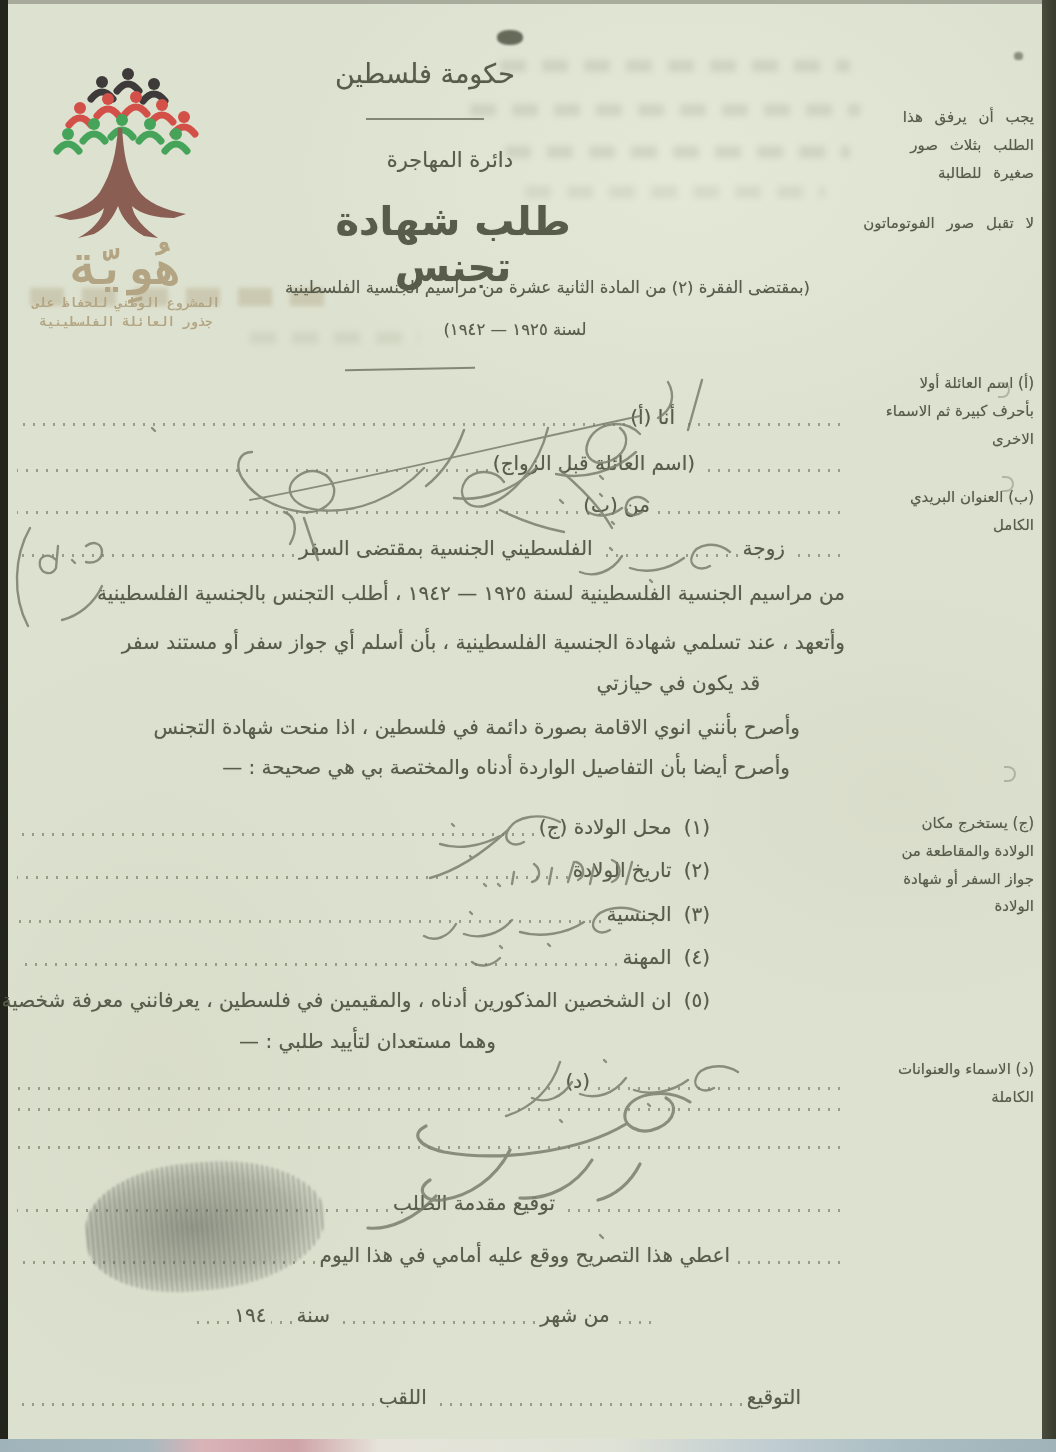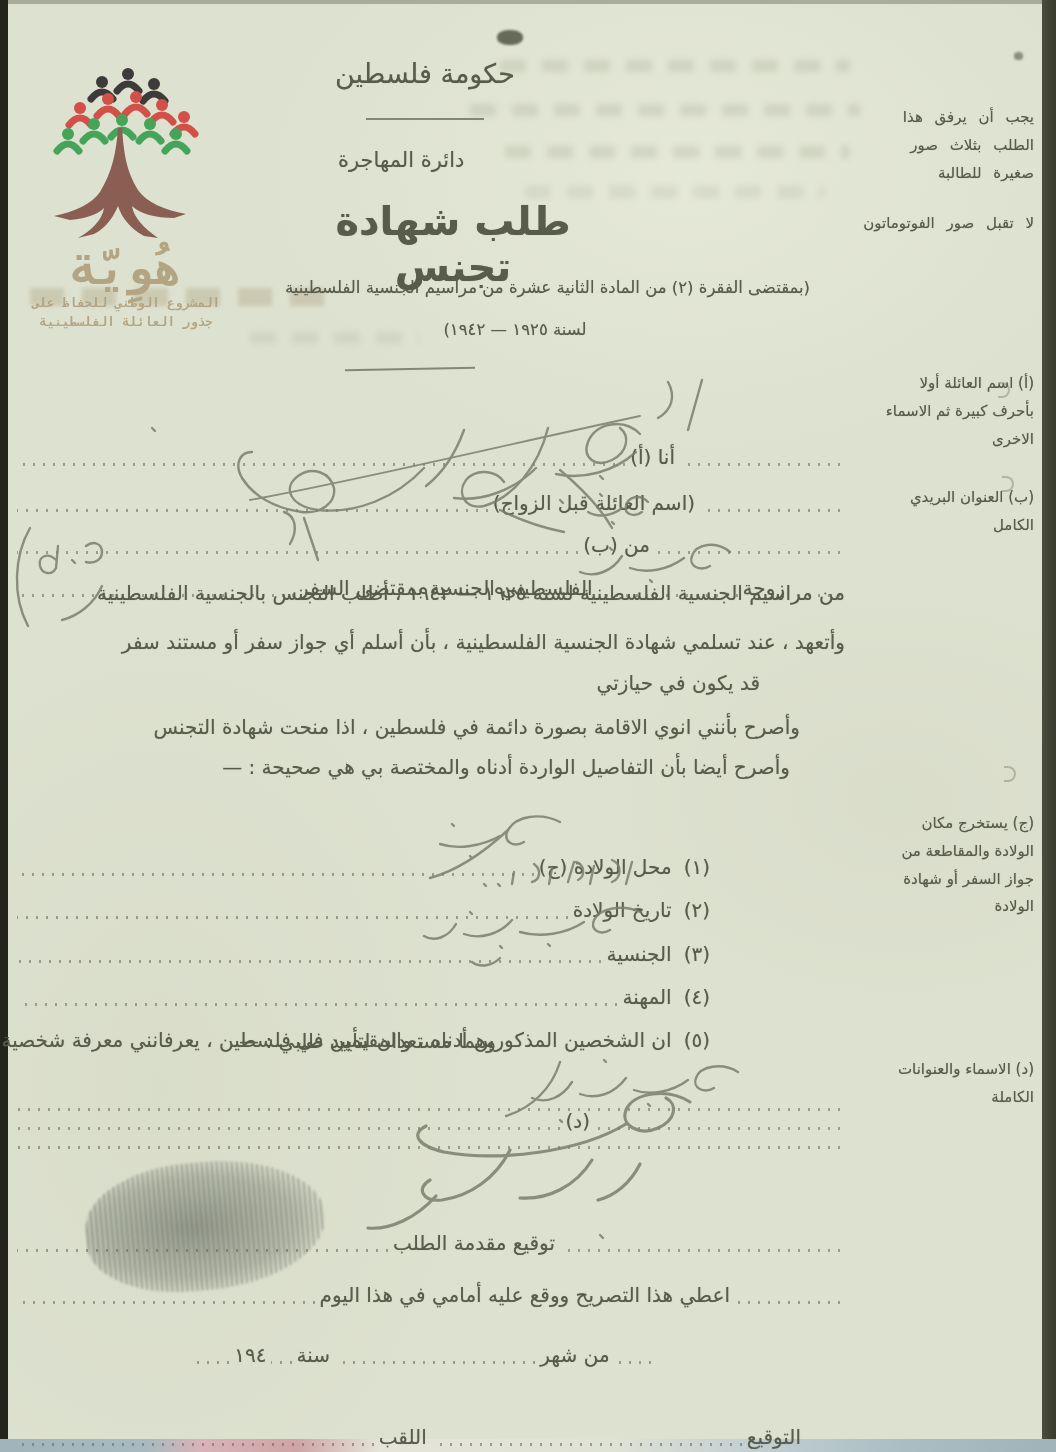--- a/index.html
+++ b/index.html
@@ -22,30 +22,30 @@
     background:linear-gradient(to right,#9fb4ba 0%,#a8bac0 14%,#d8b3b7 19%,#cfa3a8 28%,#e6e4da 36%,#dfe2d6 58%,#c2ced2 72%,#a9bdc3 86%,#9fb3b9 100%);}
   
   .ghost{position:absolute;height:12px;filter:blur(3px);opacity:.15;
     background:repeating-linear-gradient(90deg, #6a6f58 0 26px, transparent 26px 42px);}
   .ghost.tan{background:repeating-linear-gradient(90deg,#a89a76 0 34px,transparent 34px 52px);opacity:.33;filter:blur(2px);}
   .blot{position:absolute;background:#474c3c;border-radius:45%;filter:blur(1px);opacity:.8;}
   .punch{position:absolute;width:10px;height:12px;border:2px solid rgba(100,105,86,.45);border-left:none;border-radius:0 10px 10px 0;opacity:.8;}
   
   .hline{position:absolute;background:#646a55;opacity:.75;}
   .gov{position:absolute;left:330px;top:58px;width:190px;text-align:center;font-size:27px;letter-spacing:1px;}
-  .dept{position:absolute;left:338px;top:148px;width:175px;text-align:left;font-size:21px;}
+  .dept{position:absolute;left:338px;top:148px;width:175px;text-align:right;font-size:21px;}
   .doctitle{position:absolute;left:308px;top:198px;width:290px;text-align:center;font-size:40px;font-weight:bold;}
   .sub1{position:absolute;left:275px;top:278px;width:545px;text-align:center;font-size:16.5px;}
   .sub2{position:absolute;left:300px;top:320px;width:430px;text-align:center;font-size:16.5px;}
   
   .mnote{position:absolute;right:22px;width:176px;text-align:right;font-size:15px;line-height:1.85;}
   .mnote.spread{word-spacing:7px;}
   
   .row{position:absolute;display:flex;align-items:baseline;direction:rtl;font-size:20px;line-height:30px;}
-  .row .lbl{white-space:nowrap;margin-top:40px;}
+  .row .lbl{white-space:nowrap;}
   .dots{height:3px;align-self:flex-end;margin:0 5px 6px 5px;opacity:.6;
     background-image:repeating-linear-gradient(to left,#6b7058 0 2.2px,transparent 2.2px 10px);}
   .dots.fill{flex:1;}
   .para{position:absolute;white-space:nowrap;font-size:20px;line-height:30px;text-align:right;}
   .num{margin-left:12px;white-space:nowrap;}
   
   .gov,.dept,.doctitle,.sub1,.sub2,.mnote,.row,.para{text-shadow:0 0 .7px rgba(88,93,76,.55);}
   
   .logo{position:absolute;left:28px;top:64px;width:196px;text-align:center;font-family:Liberation Mono, monospace;}
   .logo .callig{font-size:46px;font-weight:bold;color:#b3a583;line-height:1;margin-top:2px;text-shadow:none;}

